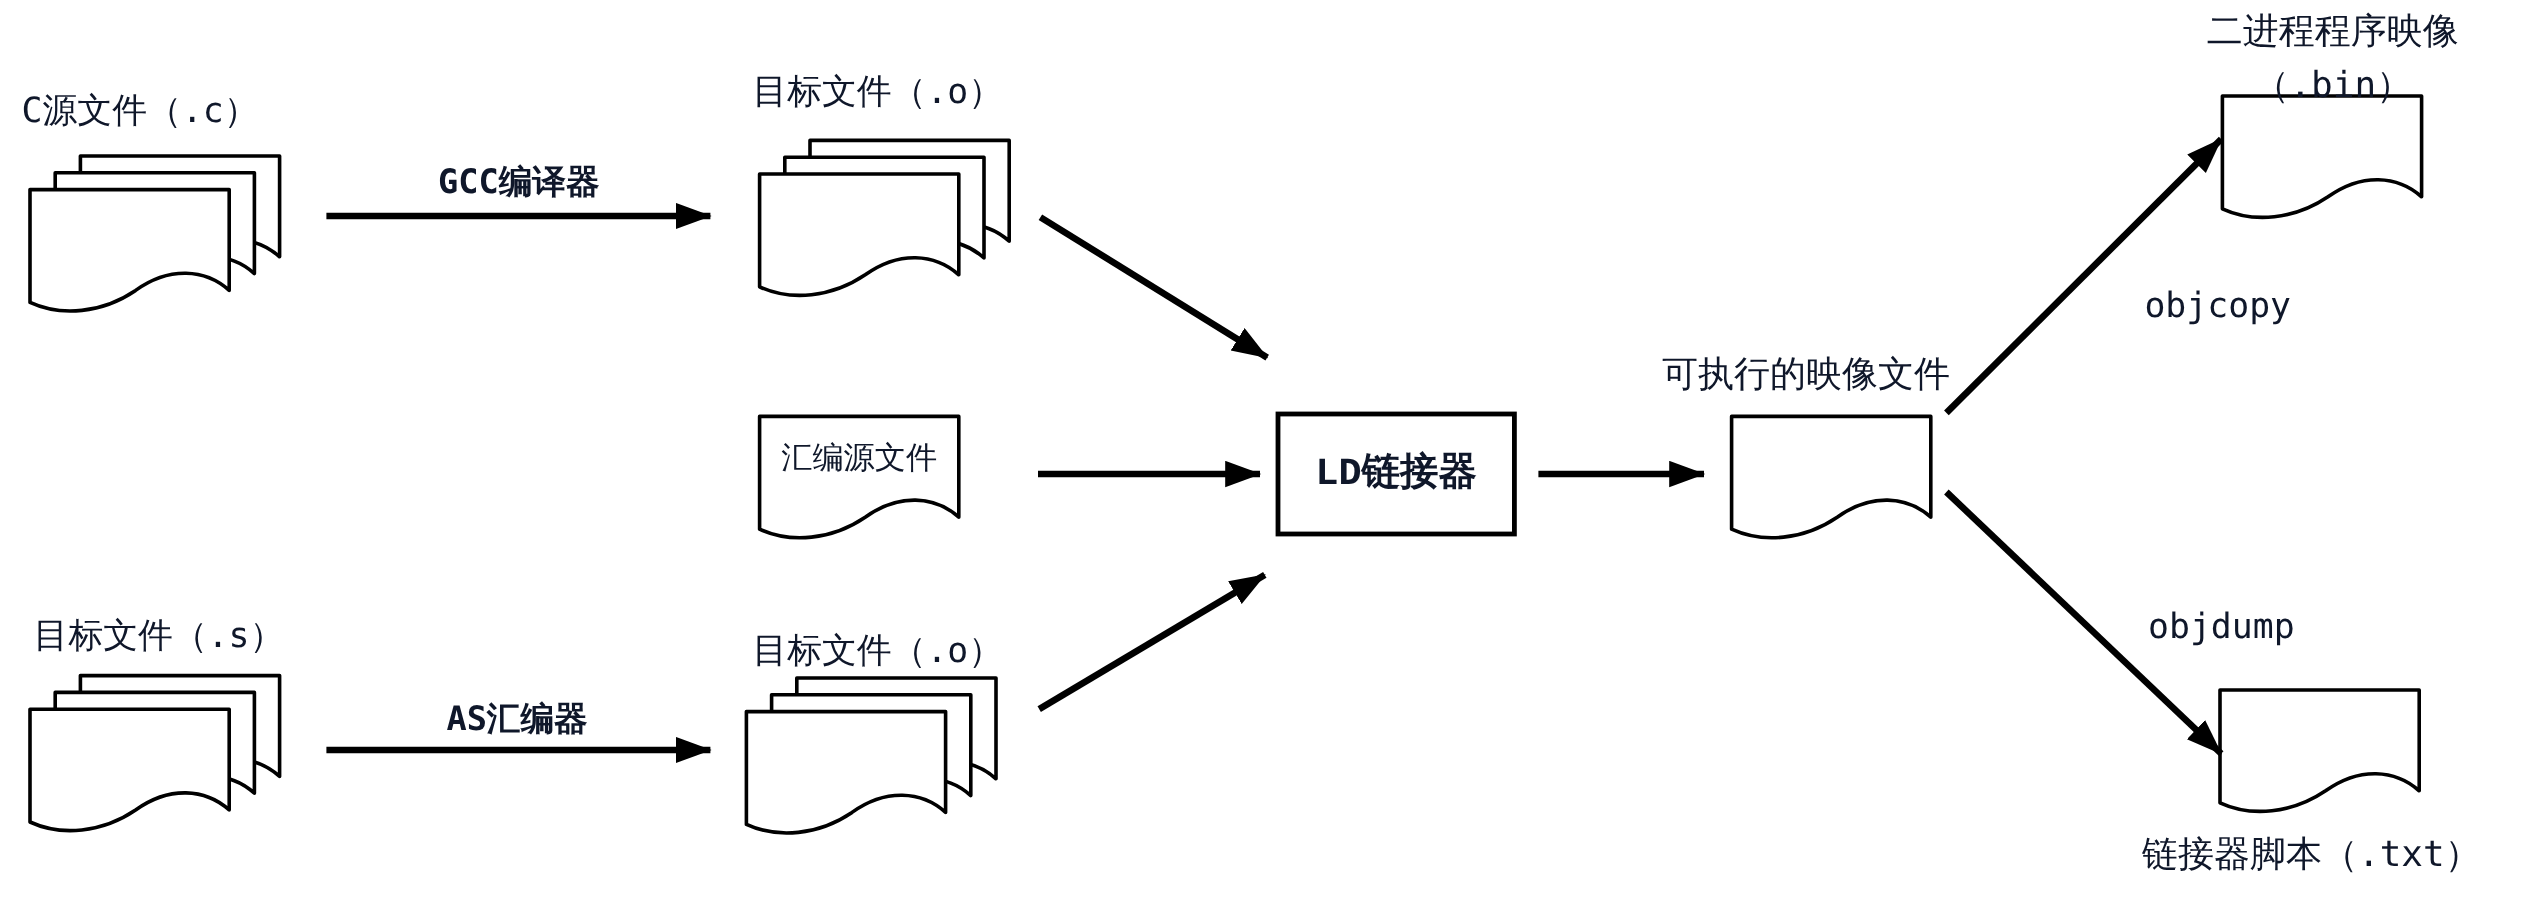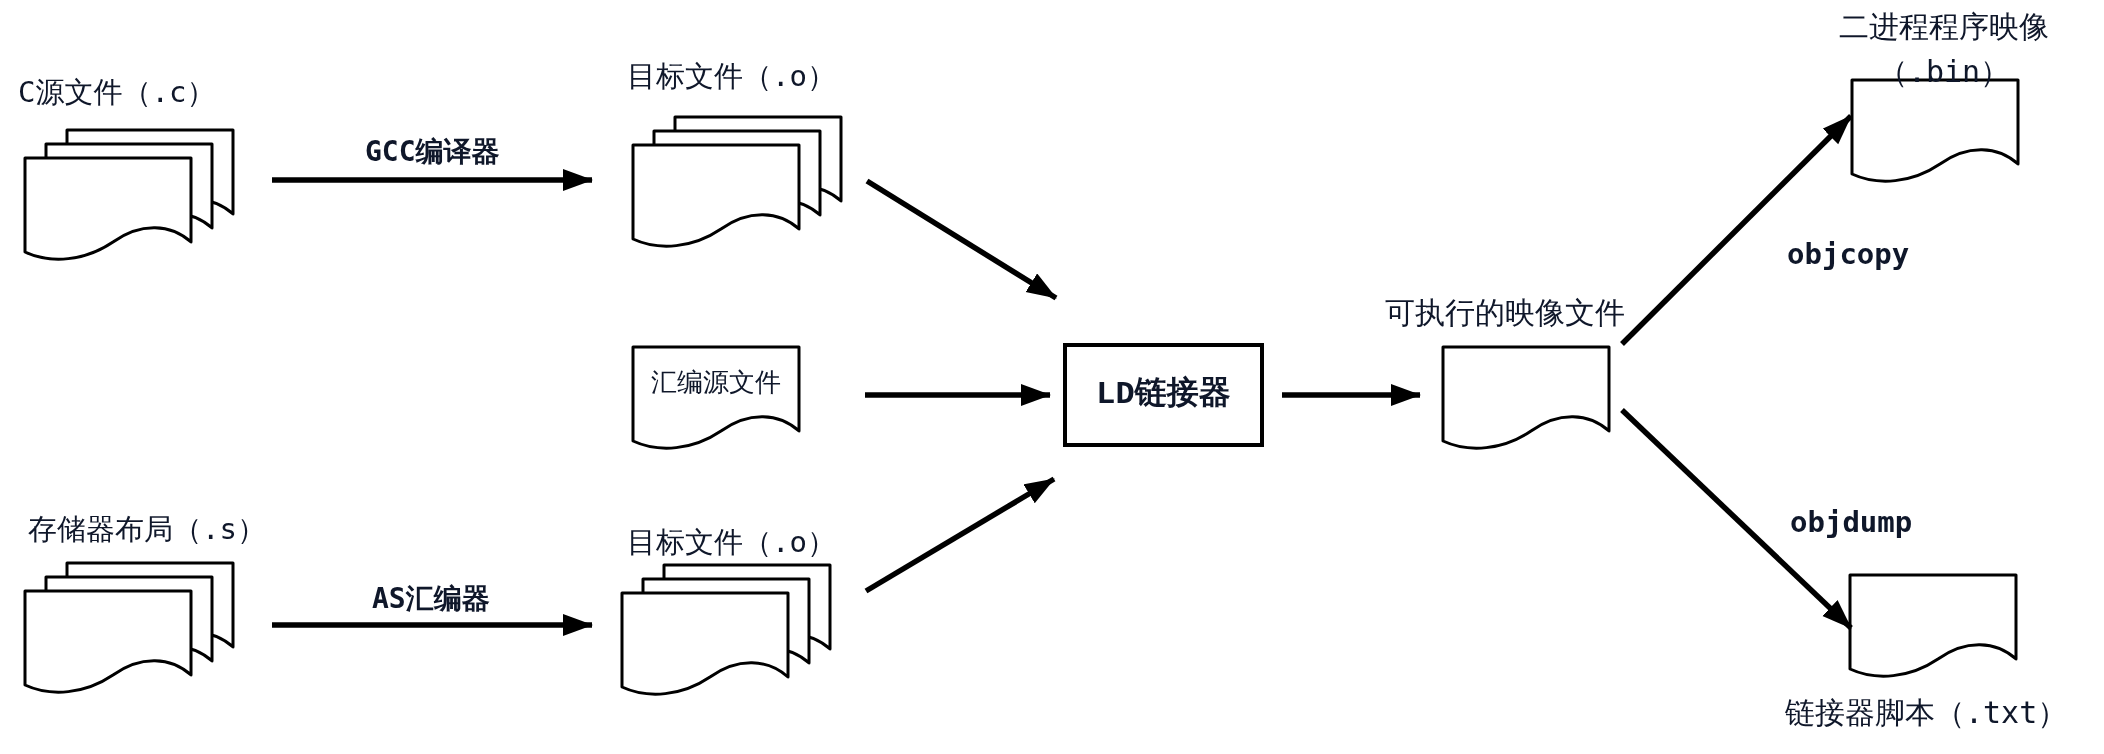--- a/index.html
+++ b/index.html
@@ -14,21 +14,21 @@
   #shapes { position: absolute; left: 0; top: 0; }
   .label {
     position: absolute;
     white-space: nowrap;
     color: #0f172a;
     font-family: "DejaVu Sans Mono", "DejaVu Sans", "Liberation Sans", sans-serif;
     line-height: 1.15;
   }
   .doc-label  { font-size: 29px; font-weight: 500; }
   .op-label   { font-size: 28px; font-weight: bold; }
-  .cmd-label  { font-size: 29px; font-weight: bold; }
+  .cmd-label  { font-size: 29px; font-weight: normal; }
   .inner-label{ font-size: 26px; font-weight: 500; }
   .box-label  {
     display: flex; align-items: center; justify-content: center;
     font-size: 32px; font-weight: bold; font-family: Liberation Mono, monospace;
   }
   .two-line { text-align: center; font-size: 30px; line-height: 1.5; }
   .doc-shape { fill: #ffffff; stroke: #000000; stroke-width: 3; stroke-linejoin: round; }
   .box-shape { fill: #ffffff; stroke: #000000; stroke-width: 4; }
   .arrow     { stroke: #000000; stroke-width: 5.5; }
 </style>
@@ -92,21 +92,21 @@
 
   <div class="label doc-label" style="left:18px; top:76px;">C源文件（.c）</div>
 
   <div class="label op-label" style="left:365px; top:136px;">GCC编译器</div>
 
   <div class="label doc-label" style="left:627px; top:60px;">目标文件（.o）</div>
 
 
   <div class="label inner-label" style="left:633px; top:368px; width:166px; text-align:center;">汇编源文件</div>
 
-  <div class="label doc-label" style="left:28px; top:513px;">存储器布局（.s）</div>
+  <div class="label doc-label" style="left:28px; top:513px;">目标文件（.s）</div>
 
   <div class="label op-label" style="left:372px; top:583px;">AS汇编器</div>
 
   <div class="label doc-label" style="left:627px; top:526px;">目标文件（.o）</div>
 
   <div class="label box-label" style="left:1065px; top:345px; width:197px; height:100px;">LD链接器</div>
 
   <div class="label doc-label" style="left:1385px; top:296px; font-size:30px;">可执行的映像文件</div>
 
   <div class="label two-line" style="left:1799px; top:4px; width:290px;">

